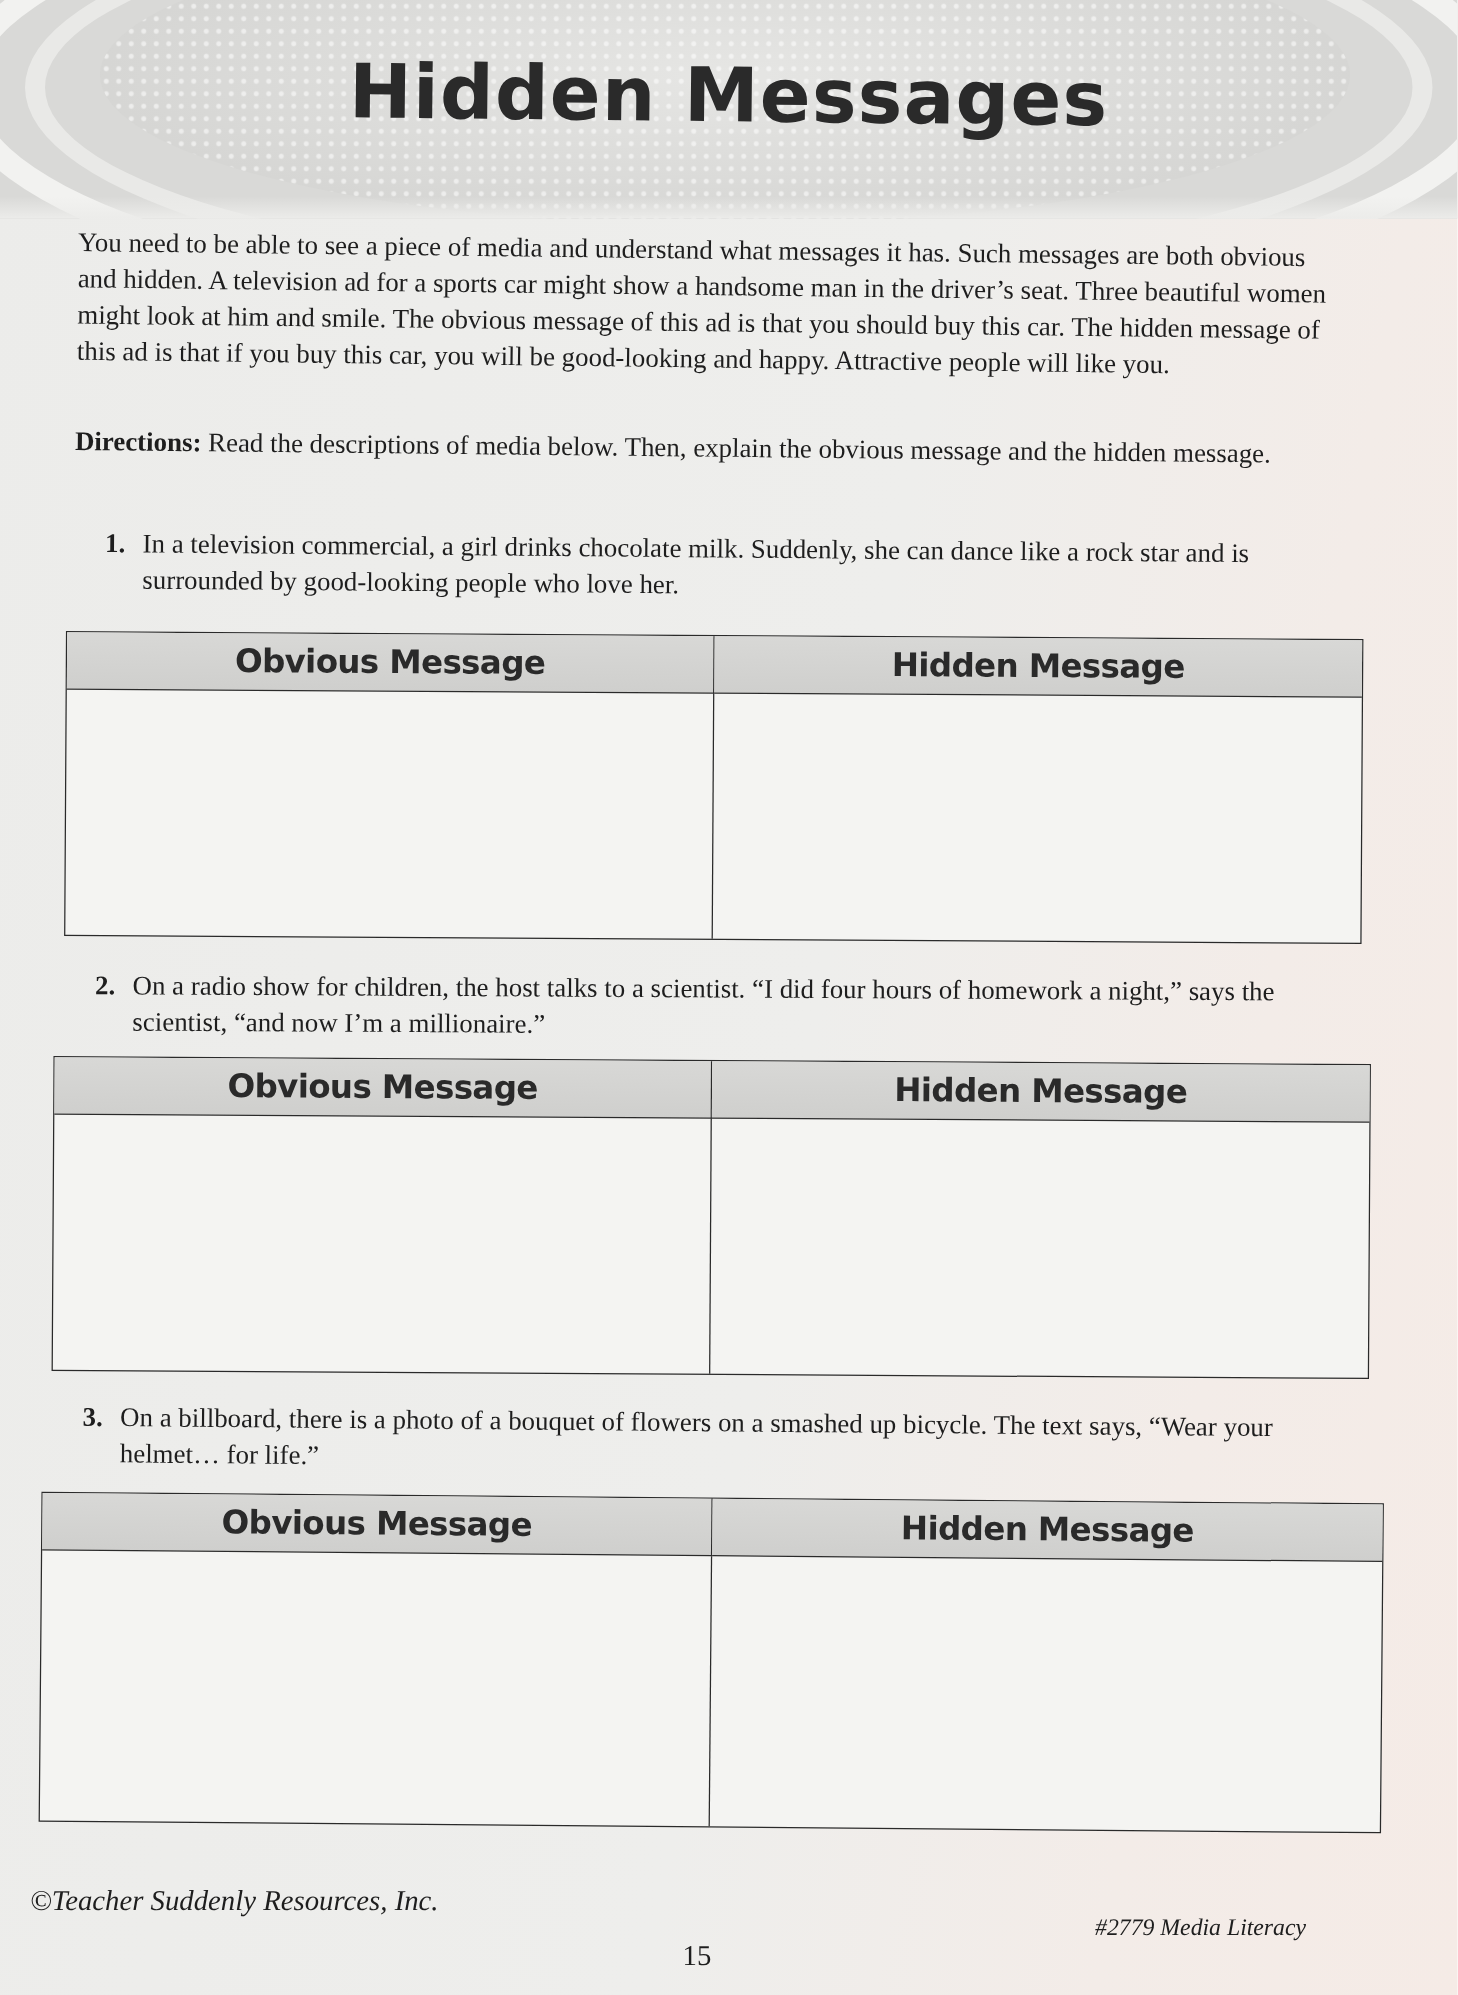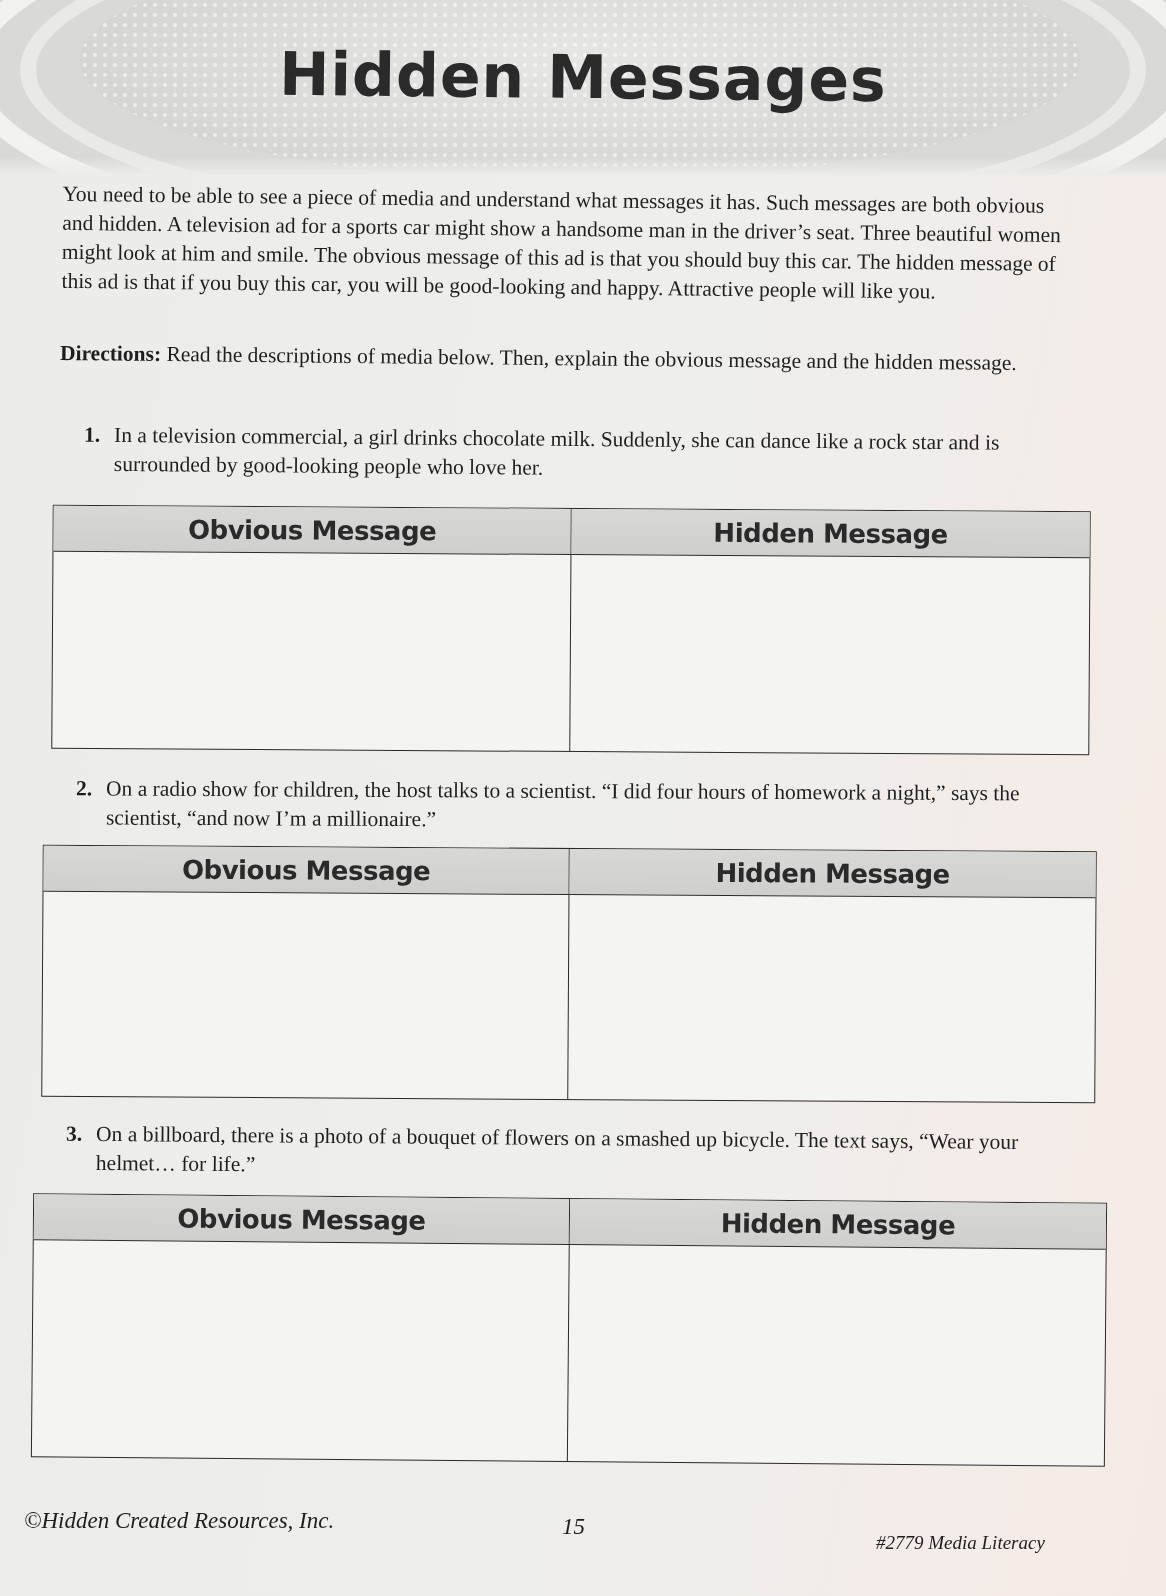--- a/index.html
+++ b/index.html
@@ -63,22 +63,22 @@
       display: flex; align-items: center; justify-content: center;
       letter-spacing: -0.5px;
     }
     .th.left, .td.left { border-right: 1.6px solid #2a2a2a; }
     .td { background: transparent; }
     .footer-left {
       position: absolute; left: 24px; top: 1508px;
       font-style: italic; font-size: 23px;
     }
     .footer-page {
-      position: absolute; left: 546px; top: 1514px;
-      font-style: italic; font-size: 23px; margin-left: 16px;
+      position: absolute; left: 546px; top: 1552px;
+      font-size: 23px;
     }
     .footer-right {
       position: absolute; left: 876px; top: 1532px;
       font-style: italic; font-size: 19px;
     }
   </style>
 </head>
 <body>
 
 <div class="banner">
@@ -117,15 +117,15 @@
 <p class="q" style="left:66px; top:1124px; width:1000px; transform:rotate(0.5deg);">
   <span class="num">3.</span><span>On a billboard, there is a photo of a bouquet of flowers on a smashed up bicycle.  The text says, “Wear your helmet… for life.”</span>
 </p>
 <div class="table" style="left:32px; top:1198px; width:1074px; height:264px; transform:rotate(0.5deg);">
   <div class="th left">Obvious Message</div>
   <div class="th">Hidden Message</div>
   <div class="td left"></div>
   <div class="td"></div>
 </div>
 
-<div class="footer-left">©Hidden Created Resources, Inc.</div>
+<div class="footer-left">©Teacher Suddenly Resources, Inc.</div>
 <div class="footer-page">15</div>
 <div class="footer-right">#2779 Media Literacy</div>
 
 </body></html>

